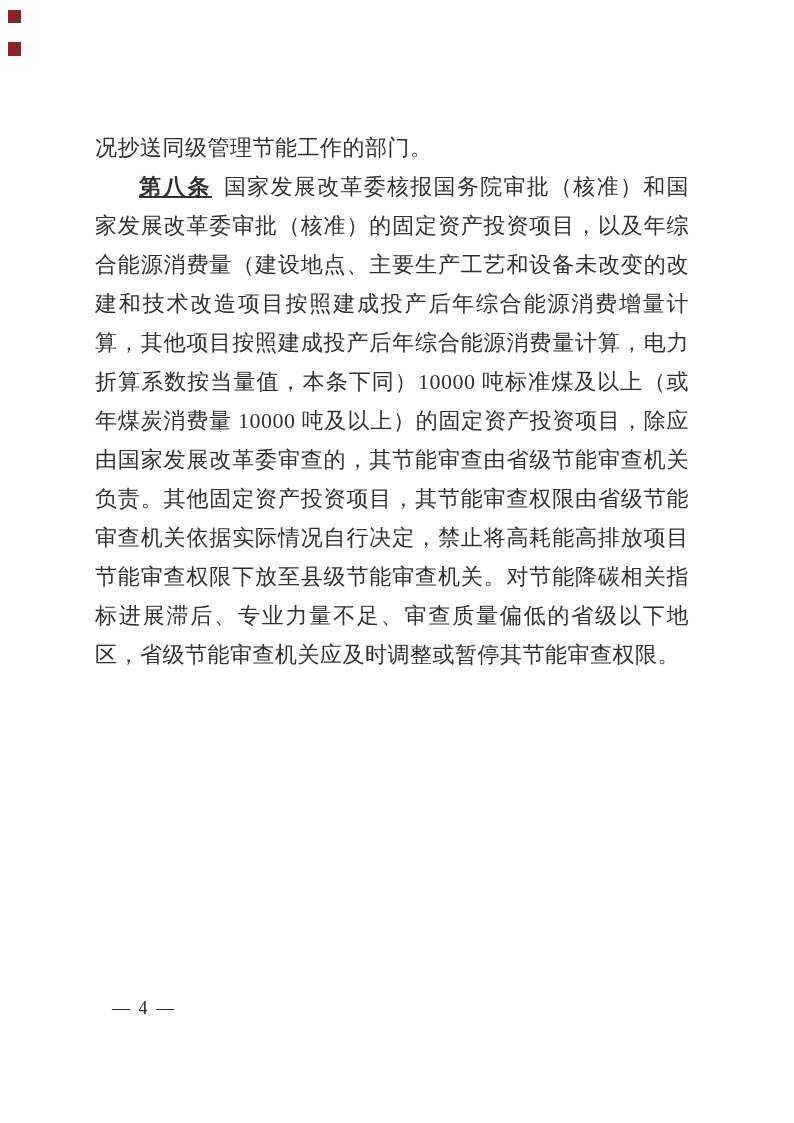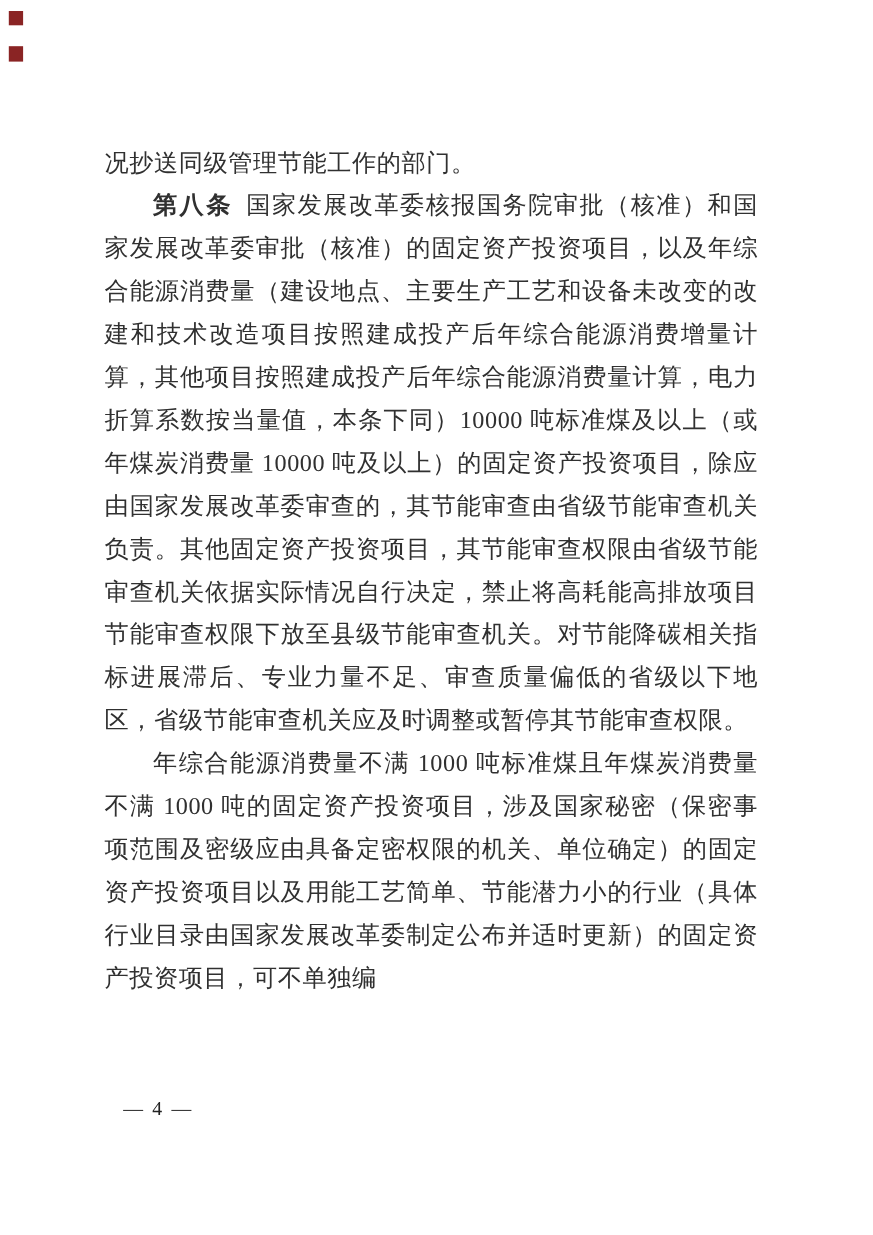--- a/index.html
+++ b/index.html
@@ -22,21 +22,21 @@
   .corner-mark.m2 { top: 42px; height: 14px; }
   .body-text {
     position: absolute; left: 95px; top: 128px; width: 594px;
     font-size: 22px; line-height: 39px;
     color: #303030;
     text-align: justify;
     letter-spacing: 0.5px;
   }
   .body-text p { margin: 0; padding: 0; text-indent: 2em; }
   .body-text p.no-indent { text-indent: 0; }
-  .article-lead { font-weight: bold; margin-right: 0.55em; letter-spacing: 1.5px; }
+  .article-lead { font-weight: bold; margin-right: 0.55em; letter-spacing: 1.5px; text-decoration: underline; }
   .page-number {
     position: absolute; left: 112px; top: 998px;
     font-size: 18px; line-height: 20px; color: #222222;
     letter-spacing: 2px;
   }
   .watermark {
     position: absolute; right: 9px; top: 1069px;
     display: flex; align-items: center; gap: 9px;
     color: #b5b5b5; font-size: 28px; line-height: 40px;
     letter-spacing: 1px; white-space: nowrap;
@@ -47,21 +47,20 @@
 <body>
 
 <div class="page">
 
   <div class="corner-mark m1"></div>
   <div class="corner-mark m2"></div>
 
   <div class="body-text">
     <p class="no-indent">况抄送同级管理节能工作的部门。</p>
     <p><b class="article-lead">第八条</b><span>国家发展改革委核报国务院审批（核准）和国家发展改革委审批（核准）的固定资产投资项目，以及年综合能源消费量（建设地点、主要生产工艺和设备未改变的改建和技术改造项目按照建成投产后年综合能源消费增量计算，其他项目按照建成投产后年综合能源消费量计算，电力折算系数按当量值，本条下同）10000 吨标准煤及以上（或年煤炭消费量 10000 吨及以上）的固定资产投资项目，除应由国家发展改革委审查的，其节能审查由省级节能审查机关负责。其他固定资产投资项目，其节能审查权限由省级节能审查机关依据实际情况自行决定，禁止将高耗能高排放项目节能审查权限下放至县级节能审查机关。对节能降碳相关指标进展滞后、专业力量不足、审查质量偏低的省级以下地区，省级节能审查机关应及时调整或暂停其节能审查权限。</span></p>
-    <p>年综合能源消费量不满 1000 吨标准煤且年煤炭消费量不满 1000 吨的固定资产投资项目，涉及国家秘密（保密事项范围及密级应由具备定密权限的机关、单位确定）的固定资产投资项目以及用能工艺简单、节能潜力小的行业（具体行业目录由国家发展改革委制定公布并适时更新）的固定资产投资项目，可不单独编</p>
   </div>
 
   <div class="page-number">— 4 —</div>
 
   <div class="watermark">
     <span class="wx-icon">
       <svg viewBox="0 0 48 42" width="42" height="38" xmlns="http://www.w3.org/2000/svg">
         <g fill="#aaaaaa">
           <path d="M18.5 2C9.4 2 2 8 2 15.4c0 4.1 2.2 7.7 5.7 10.1l-1.4 4.4 5-2.6c1.6.5 3.3.8 5.1.9-.3-1-.5-2-.5-3.1 0-6.9 6.6-12.4 14.7-12.4.5 0 1 0 1.5.1C30.6 6.6 25.1 2 18.5 2z"></path>
           <path d="M32.5 15.5c-7.5 0-13.5 5-13.5 11.2 0 6.2 6 11.2 13.5 11.2 1.5 0 3-.2 4.3-.6l4.3 2.2-1.2-3.7c2.9-2 4.8-5.3 4.8-9.1 0-6.2-6-11.2-13.2-11.2z"></path>

